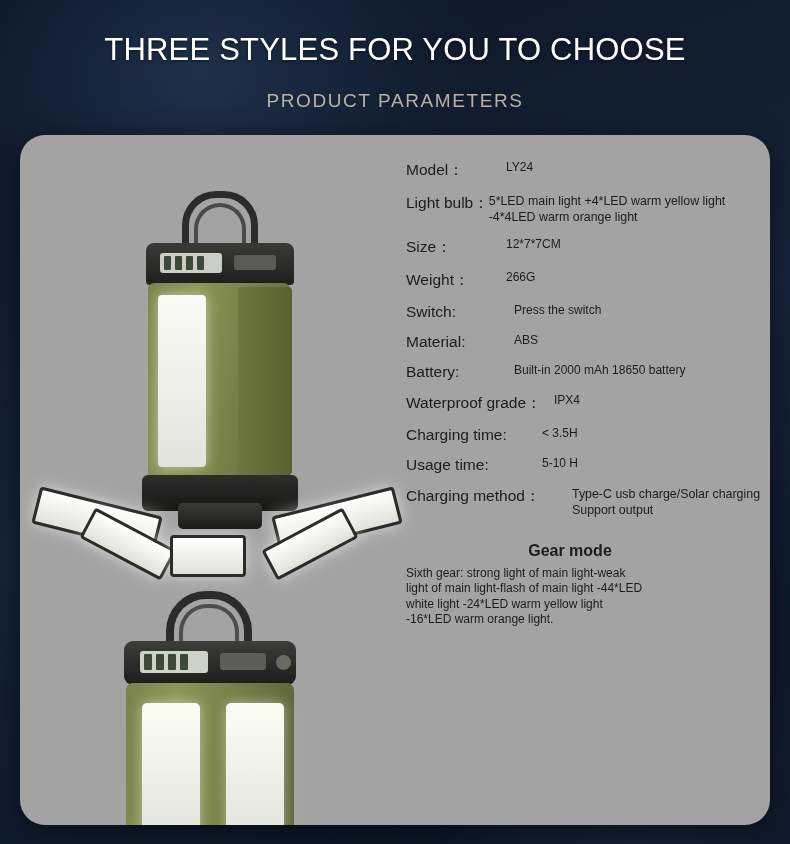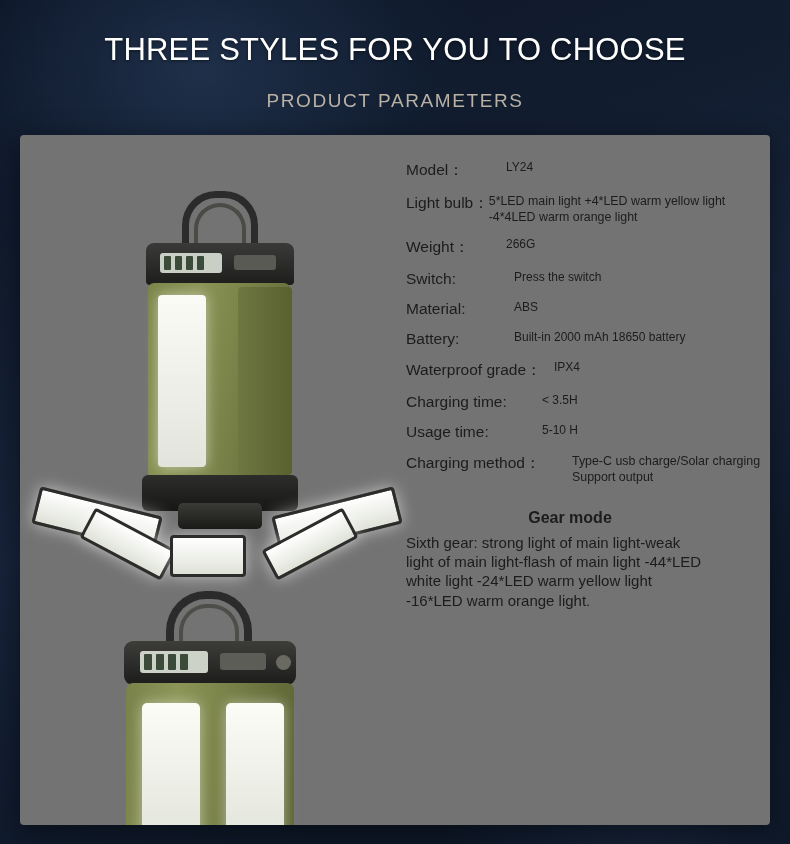--- a/index.html
+++ b/index.html
@@ -43,22 +43,22 @@
     color: #b9b1a4;
     font-size: 19px;
     letter-spacing: 1.6px;
     margin-top: 22px;
   }
   .card {
     position: relative;
     margin: 23px auto 0 auto;
     width: 750px;
     height: 690px;
-    background: #737373;
-    border-radius: 4px;
+    background: #a3a3a3;
+    border-radius: 25px;
     box-shadow: 0 6px 28px rgba(0,0,0,0.45);
     display: flex;
     overflow: hidden;
   }
   .card-left {
     width: 370px;
     position: relative;
   }
   .card-right {
     flex: 1;
@@ -94,21 +94,21 @@
   .gear-title {
     text-align: center;
     font-size: 16px;
     font-weight: bold;
     color: #1c1c1c;
     margin-top: 24px;
     margin-bottom: 6px;
     padding-right: 28px;
   }
   .gear-body {
-    font-size: 15px;
+    font-size: 12px;
     color: #1c1c1c;
     line-height: 1.28;
   }
   .gear-body div { white-space: nowrap; }
 
   
   .lamp1 {
     position: absolute;
     left: 10px; top: 48px;
     width: 350px; height: 400px;
@@ -366,20 +366,24 @@
     <div class="spec-row">
       <div class="spec-label w1">Model：</div>
       <div class="spec-value">LY24</div>
     </div>
 
     <div class="spec-row">
       <div class="spec-label w1">Light bulb：</div>
       <div class="spec-value small">5*LED main light +4*LED warm yellow light -4*4LED warm orange light</div>
     </div>
 
+    <div class="spec-row">
+      <div class="spec-label w1">Size：</div>
+      <div class="spec-value">12*7*7CM</div>
+    </div>
 
     <div class="spec-row">
       <div class="spec-label w1">Weight：</div>
       <div class="spec-value">266G</div>
     </div>
 
     <div class="spec-row">
       <div class="spec-label w2">Switch:</div>
       <div class="spec-value">Press the switch</div>
     </div>

